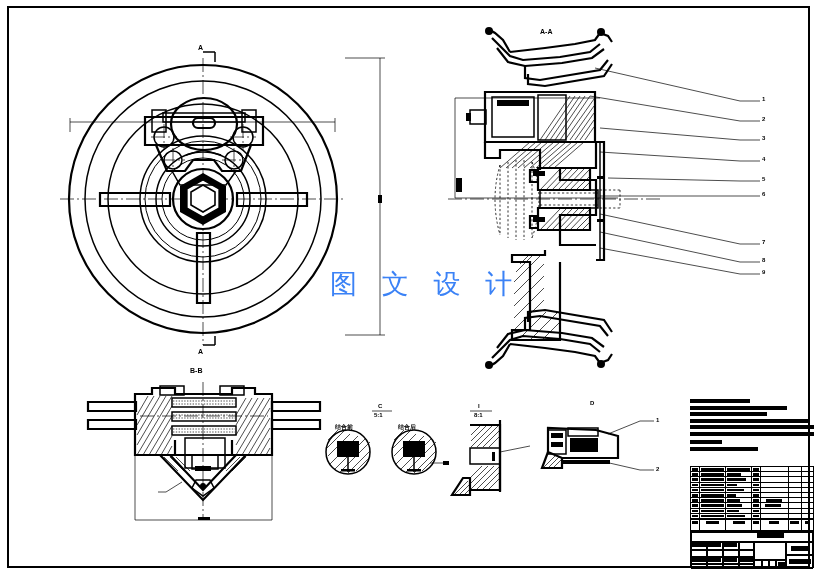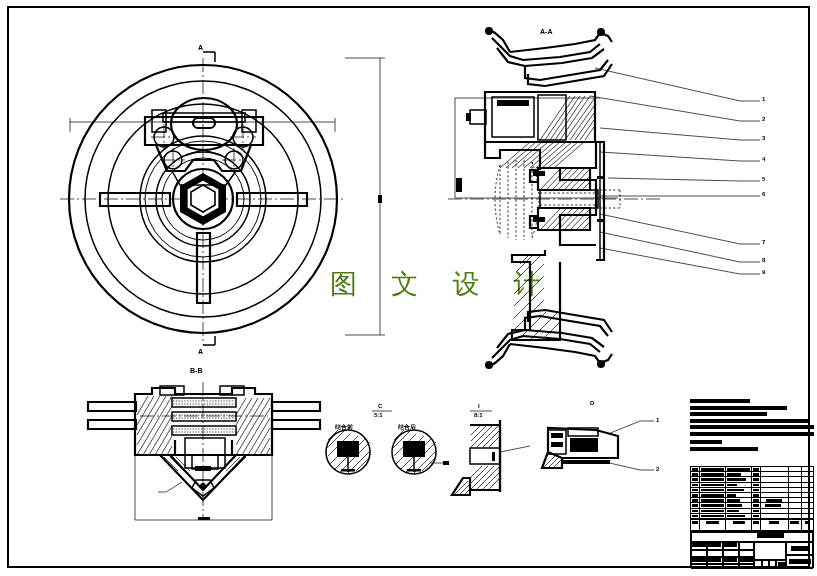--- a/index.html
+++ b/index.html
@@ -36,23 +36,23 @@
     color: #ff0000;
     letter-spacing: 1px;
     white-space: nowrap;
     line-height: 40px;
   }
   
   .watermark {
     position: absolute;
     left: 330px;
     top: 266px;
-    font-family: Liberation Mono, monospace;
+    font-family: Liberation Serif, serif;
     font-size: 27px;
-    color: #4d7c0f;
+    color: #3b82f6;
     letter-spacing: 9px;
     white-space: nowrap;
     user-select: none;
   }
   
   svg.layer {
     position: absolute;
     left: 0;
     top: 0;
     width: 817px;

